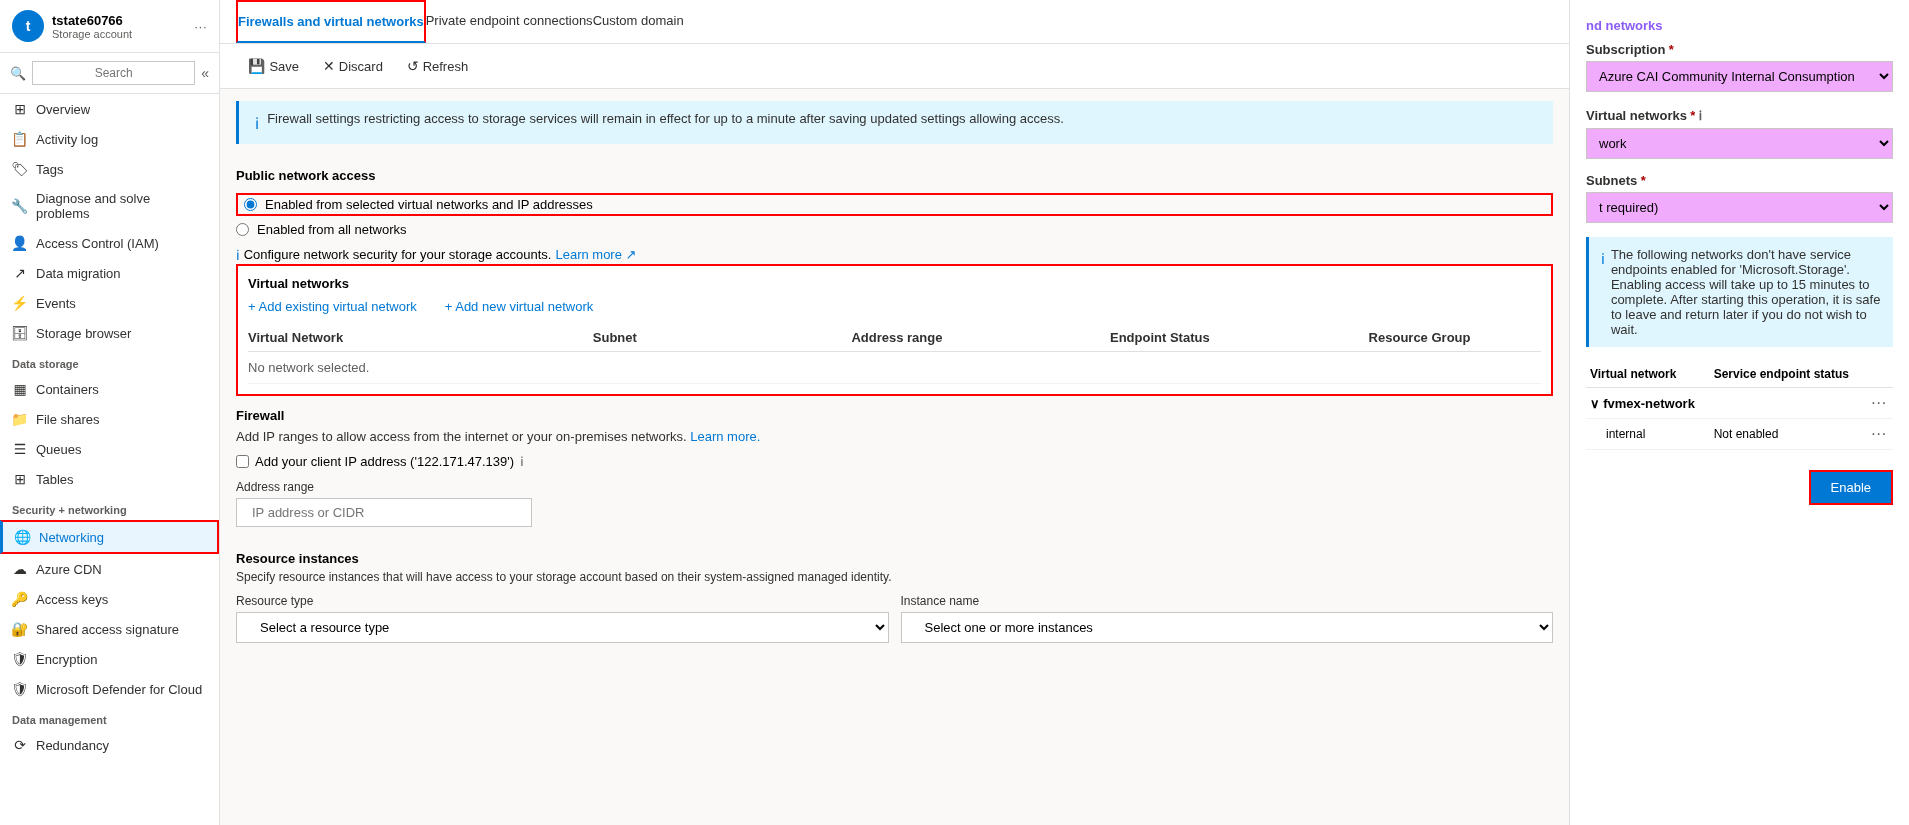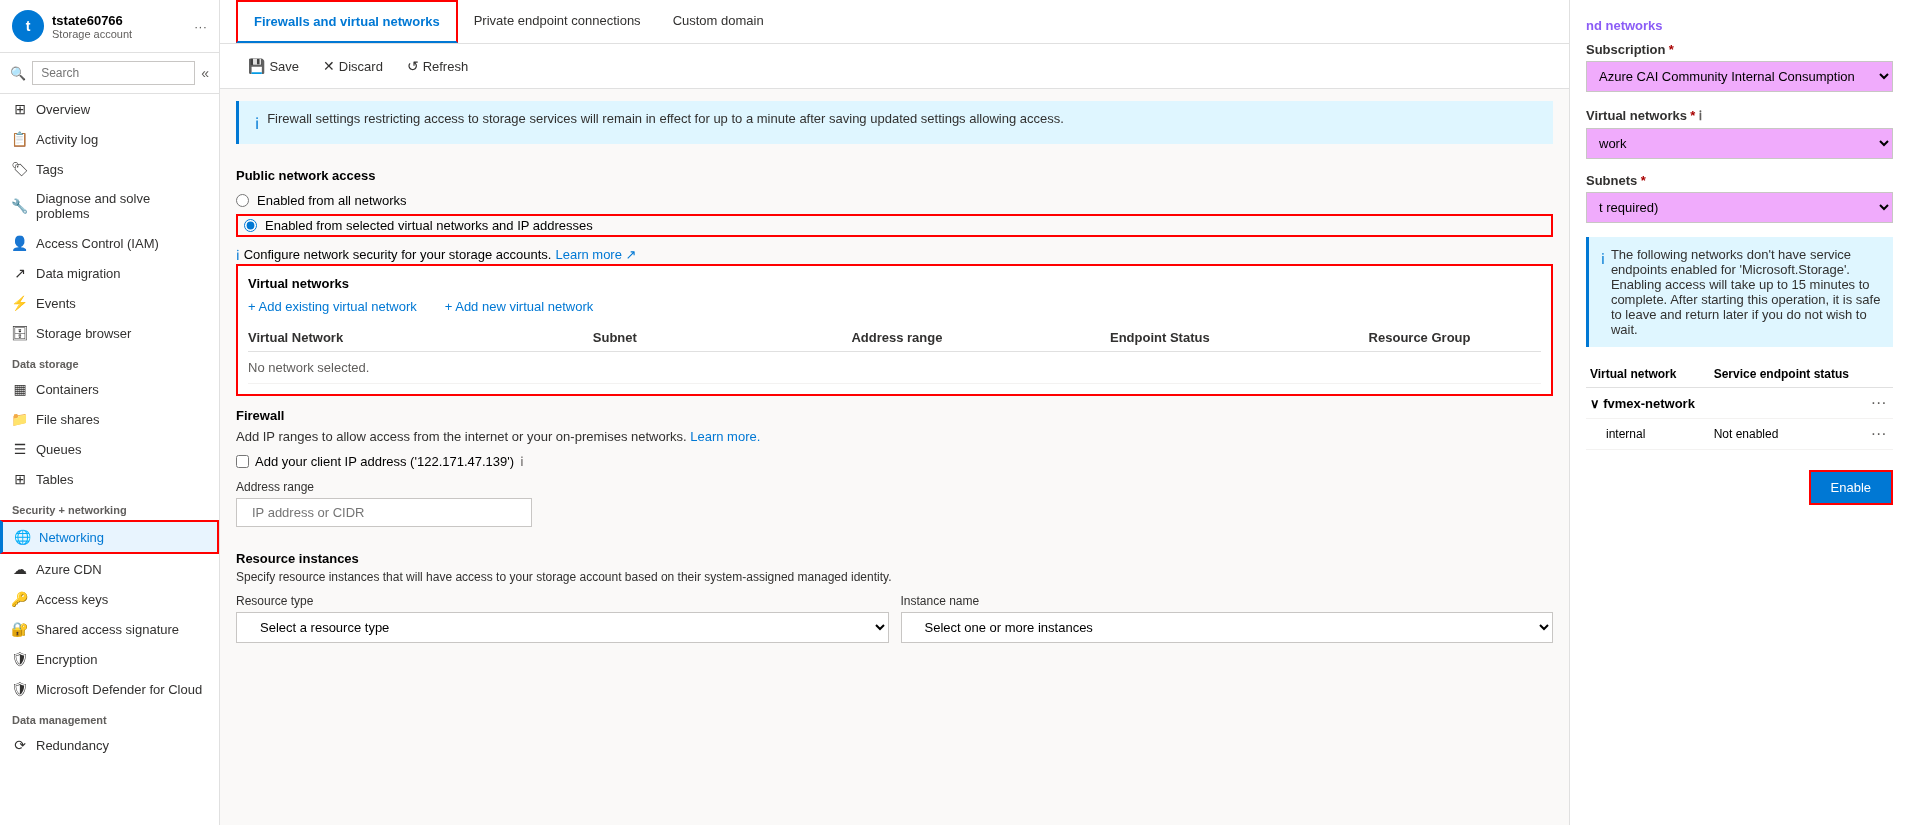--- a/index.html
+++ b/index.html
@@ -36,20 +36,21 @@
       padding: 8px 10px;
       border-bottom: 1px solid #e0e0e0;
       display: flex; align-items: center; gap: 6px;
     }
     .sidebar-search input {
       border: 1px solid #c8c6c4;
       padding: 4px 8px;
       width: 100%;
       font-size: 12px;
       outline: none;
+      text-align: center;
     }
     .collapse-btn {
       background: none; border: none; cursor: pointer; color: #605e5c; font-size: 14px;
     }
     .sidebar-item {
       display: flex; align-items: center; gap: 8px;
       padding: 7px 12px;
       cursor: pointer;
       color: #323130;
       font-size: 13px;
@@ -76,21 +77,21 @@
     
     .tabs-bar {
       display: flex;
       align-items: center;
       border-bottom: 1px solid #e0e0e0;
       background: #fff;
       padding: 0 16px;
       gap: 0;
     }
     .tab {
-      padding: 12px 16px;
+      padding: 12px 0;
       cursor: pointer;
       color: #323130;
       font-size: 13px;
       border-bottom: 2px solid transparent;
       white-space: nowrap;
       text-align: right;
     }
     .tab.active {
       border-bottom: 2px solid #0078d4;
       color: #0078d4;
@@ -382,27 +383,27 @@
 
   <div class="content">
     <div class="info-banner">
       <span class="info-icon">ℹ</span>
       <span>Firewall settings restricting access to storage services will remain in effect for up to a minute after saving updated settings allowing access.</span>
     </div>
 
     <div class="public-network-section section">
       <div class="section-title">Public network access</div>
       <div class="radio-group">
+        <label class="radio-item" style="border:2px solid red;padding:2px 6px;display:inline-flex;">
+          <input type="radio" name="pna" checked="" style="">
+          <span>Enabled from selected virtual networks and IP addresses</span>
+        </label>
         <label class="radio-item">
           <input type="radio" name="pna" style="">
           <span>Enabled from all networks</span>
-        </label>
-        <label class="radio-item" style="border:2px solid red;padding:2px 6px;display:inline-flex;">
-          <input type="radio" name="pna" checked="" style="">
-          <span>Enabled from selected virtual networks and IP addresses</span>
         </label>
       </div>
       <div style="display:flex;align-items:center;gap:4px;">
         <span style="color:#0078d4;font-size:14px;">ℹ</span>
         <span>Configure network security for your storage accounts.</span>
         <a href="#" class="learn-more">Learn more ↗</a>
       </div>
     </div>
 
     <div class="vnet-section">

